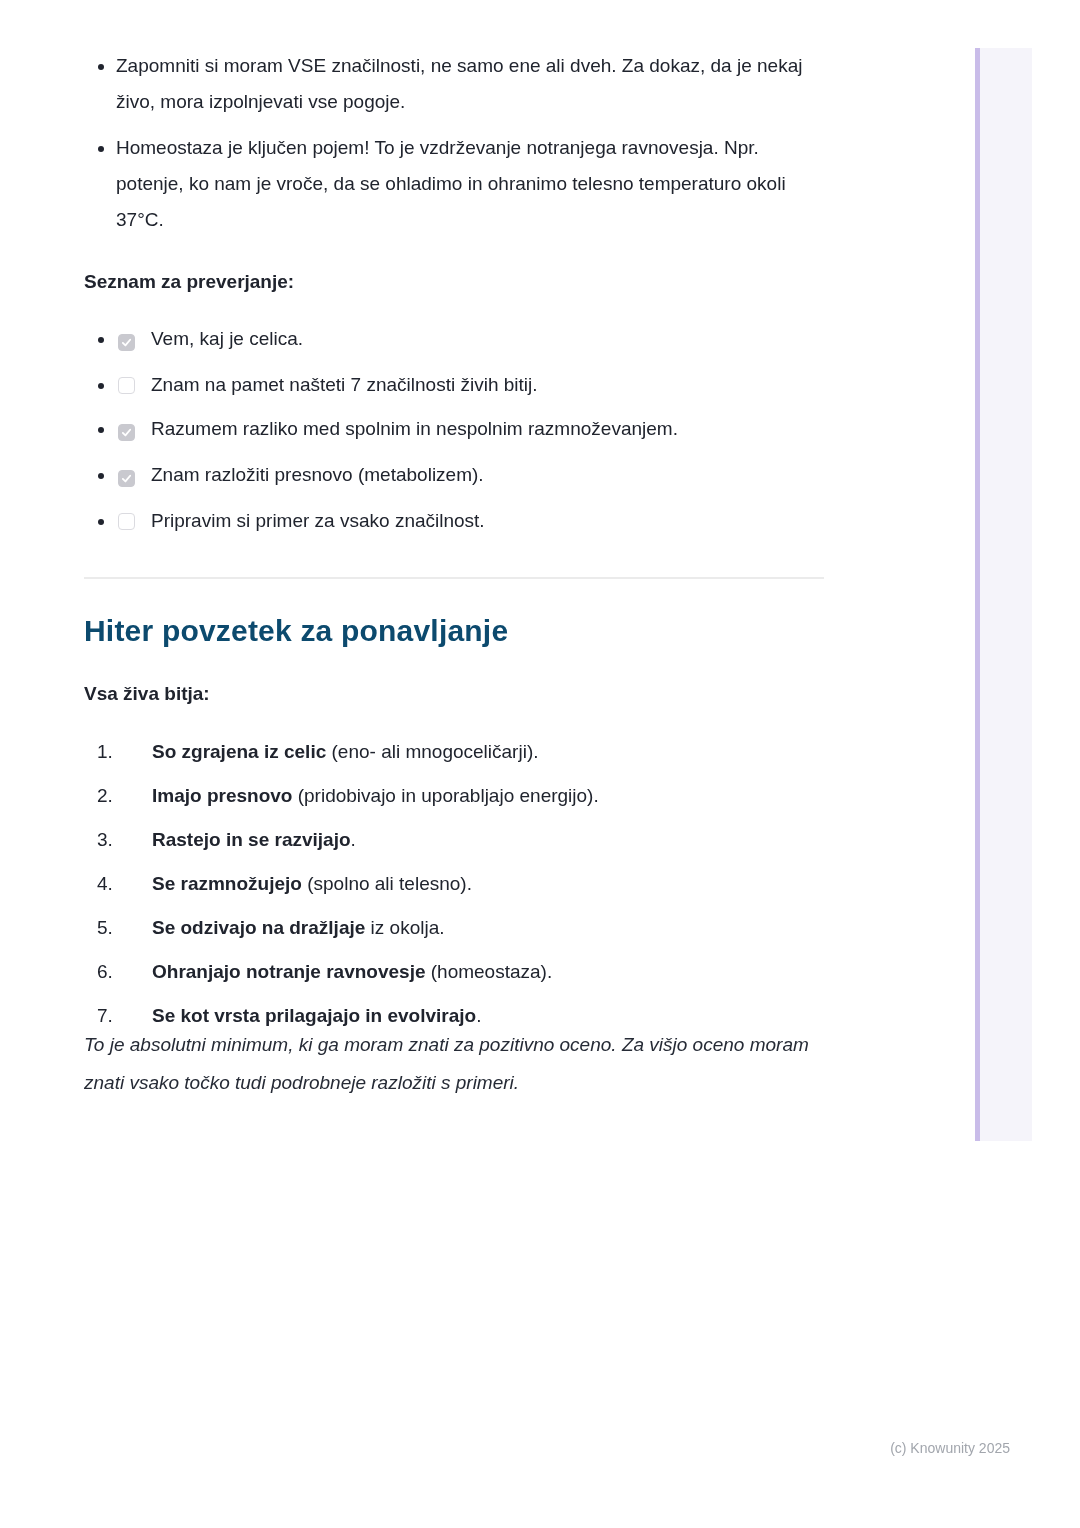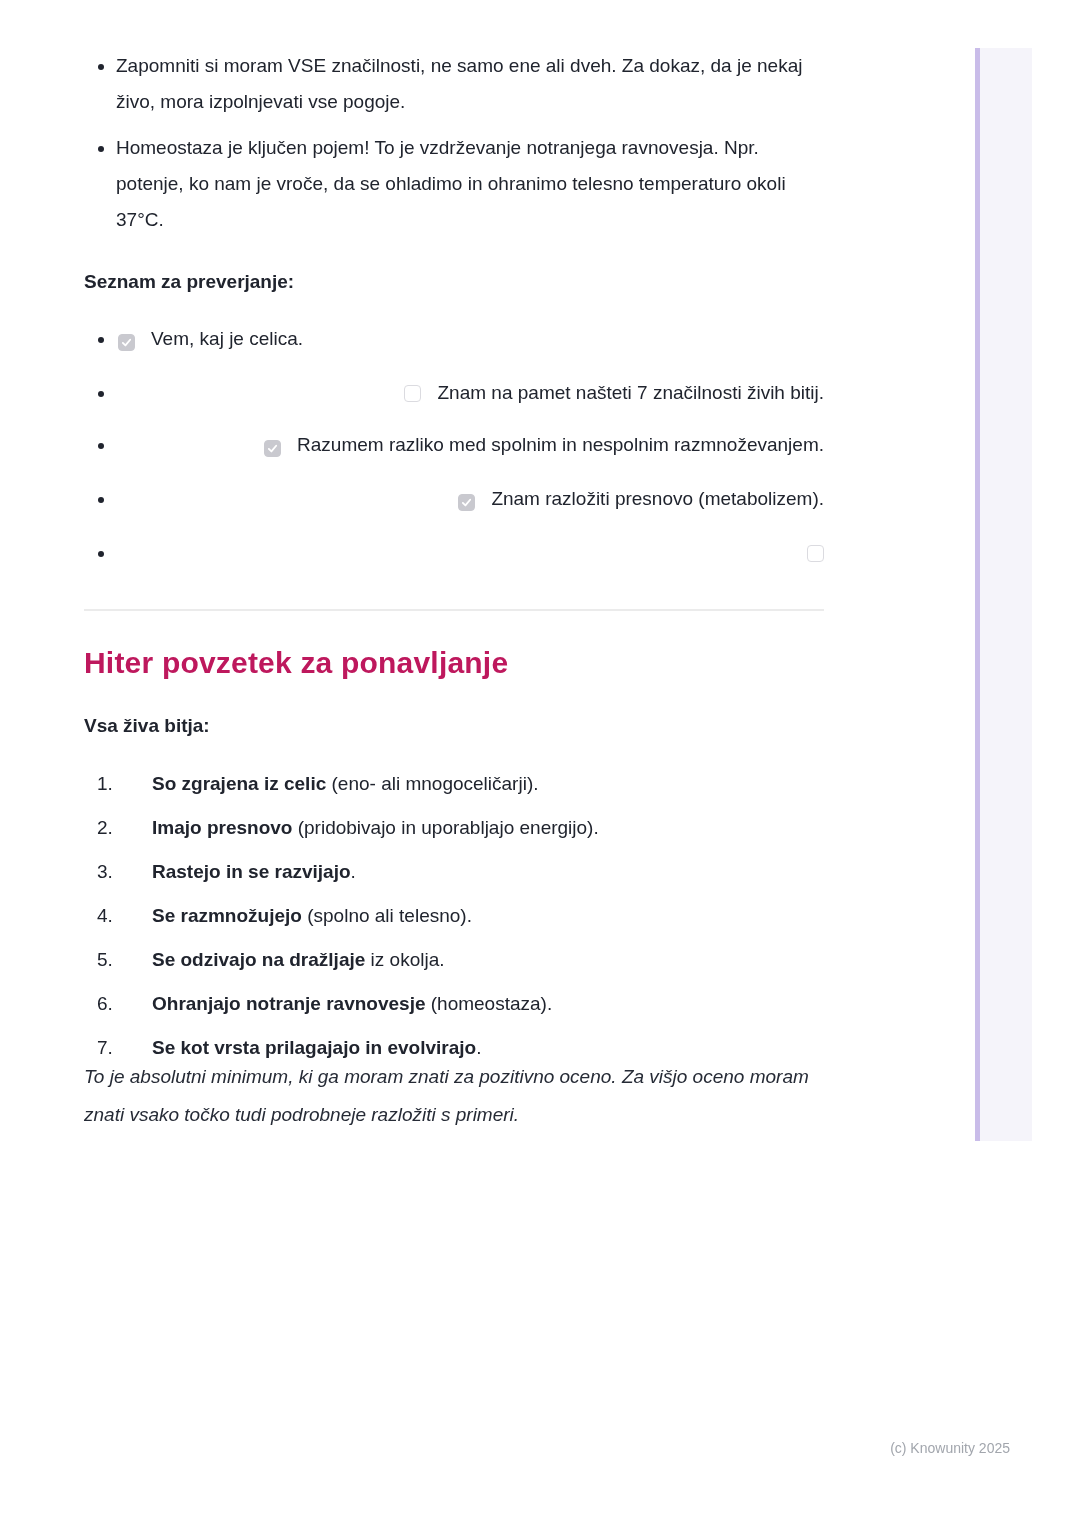--- a/index.html
+++ b/index.html
@@ -48,21 +48,21 @@
   }
 
   ul.checklist {
     list-style: disc;
     padding-left: 32px;
     margin-top: 36px;
   }
   ul.checklist > li {
     line-height: 20px;
   }
-  ul.checklist > li + li { margin-top: 32px; text-align: right; }
+  ul.checklist > li + li { margin-top: 24px; }
 
   .cbx {
     display: inline-flex;
     width: 17px;
     height: 17px;
     border-radius: 4px;
     border: 1.5px solid #dbdbe0;
     background: #ffffff;
     align-items: center;
     justify-content: center;
@@ -79,21 +79,21 @@
 
   hr.divider {
     border: none;
     border-top: 2px solid #ebebeb;
     margin-top: 46px;
   }
 
   h1.summary-heading {
     font-size: 30px;
     font-weight: 700;
-    color: #be185d;
+    color: #0c4a6e;
     margin-top: 35px;
     letter-spacing: 0.2px;
   }
 
   .summary-subheading {
     font-size: 19px;
     font-weight: 700;
     margin-top: 35px;
   }
 
@@ -155,21 +155,21 @@
         </span><span class="cbx-label">Razumem razliko med spolnim in nespolnim razmnoževanjem.</span>
     </li>
     <li>
       <span class="cbx checked">
           <svg width="11" height="11" viewBox="0 0 12 12">
             <polyline points="2,6.5 4.8,9.2 10,3" fill="none" stroke="#ffffff" stroke-width="2" stroke-linecap="round" stroke-linejoin="round"></polyline>
           </svg>
         </span><span class="cbx-label">Znam razložiti presnovo (metabolizem).</span>
     </li>
     <li>
-      <span class="cbx"></span>
+      <span class="cbx"></span><span class="cbx-label">Pripravim si primer za vsako značilnost.</span>
     </li>
   </ul>
 
   <hr class="divider">
 
   <h1 class="summary-heading">Hiter povzetek za ponavljanje</h1>
 
   <div class="summary-subheading">Vsa živa bitja:</div>
 
   <ol class="summary-list">

